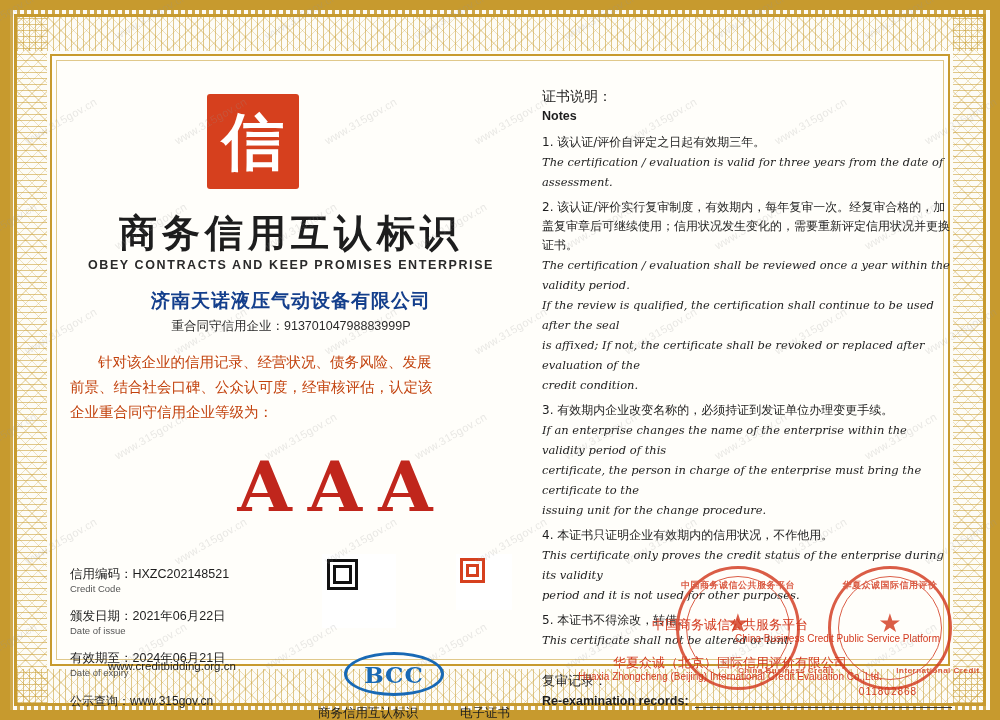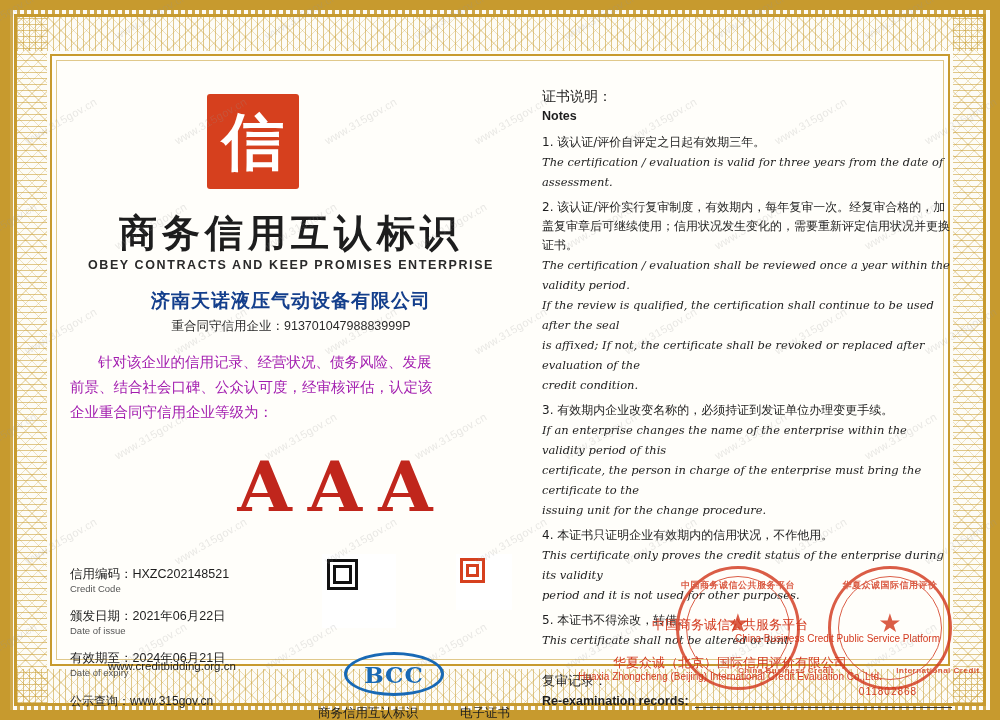--- a/index.html
+++ b/index.html
@@ -188,21 +188,21 @@
     font-size: 12.5px;
     color: #2a2a2a;
   }
   .body-text {
     position: absolute;
     left: 14px;
     top: 290px;
     width: 444px;
     font-size: 14.5px;
     line-height: 25px;
-    color: #a21caf;
+    color: #c2410c;
     font-family: "DejaVu Sans", sans-serif;
   }
   .body-text .indent { text-indent: 28px; }
 
   .grade {
     position: absolute;
     left: 0;
     top: 385px;
     width: 470px;
     text-align: center;

